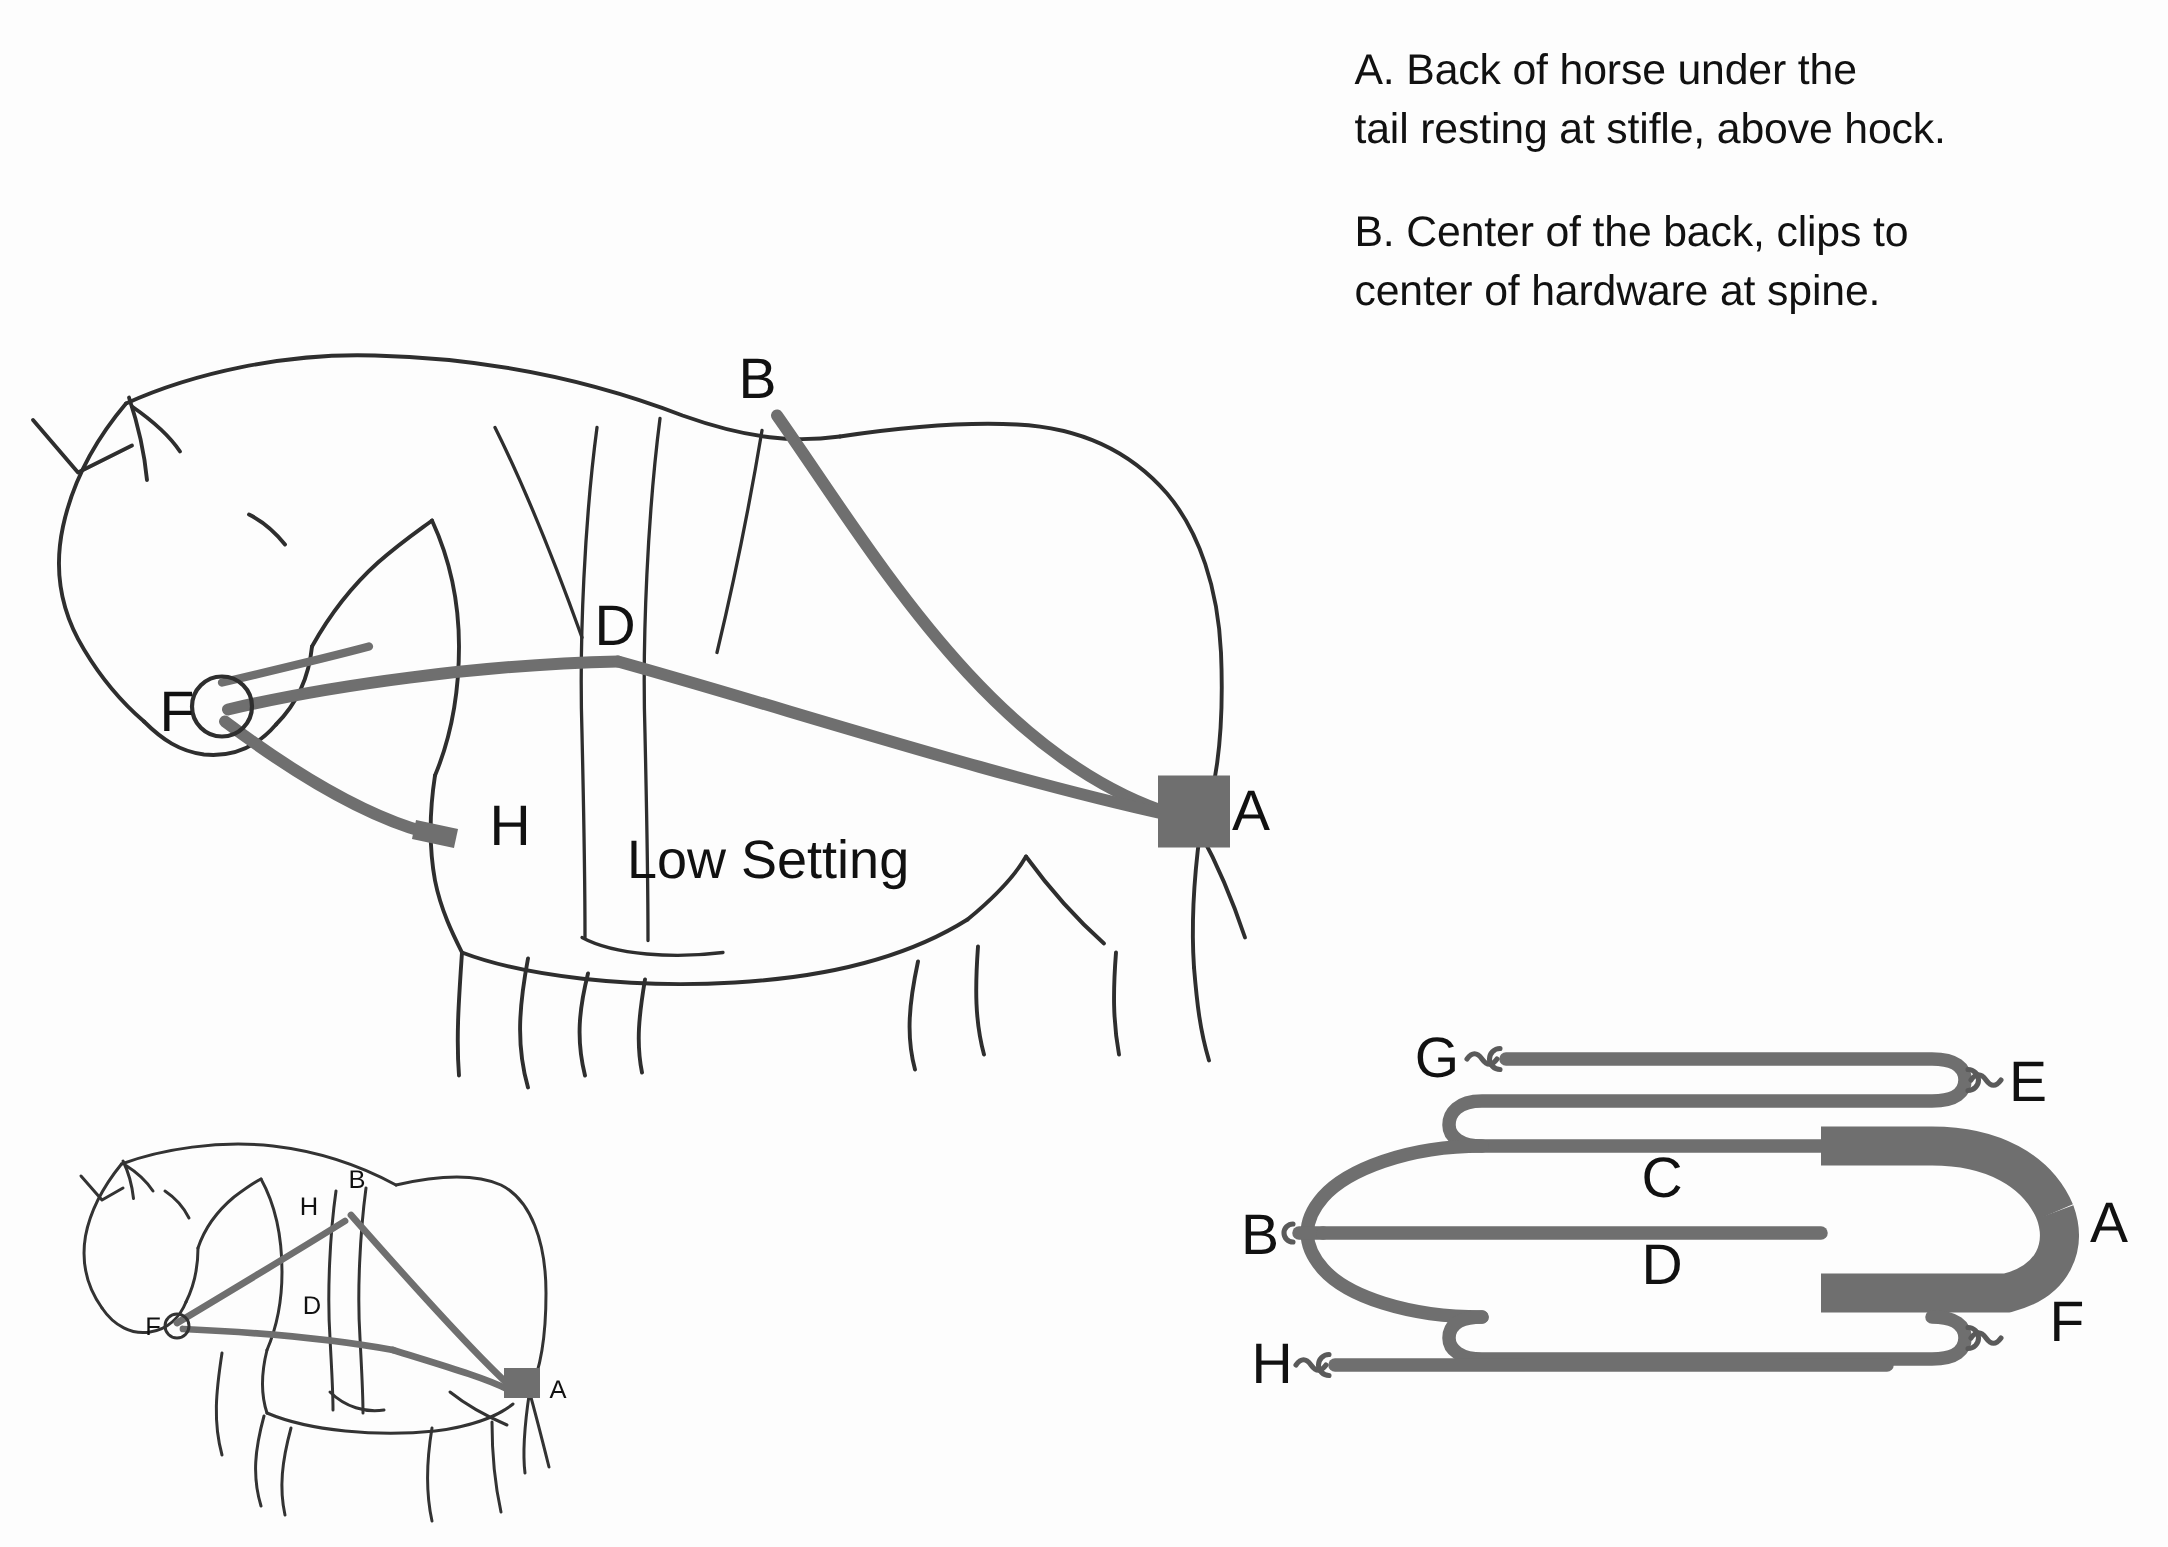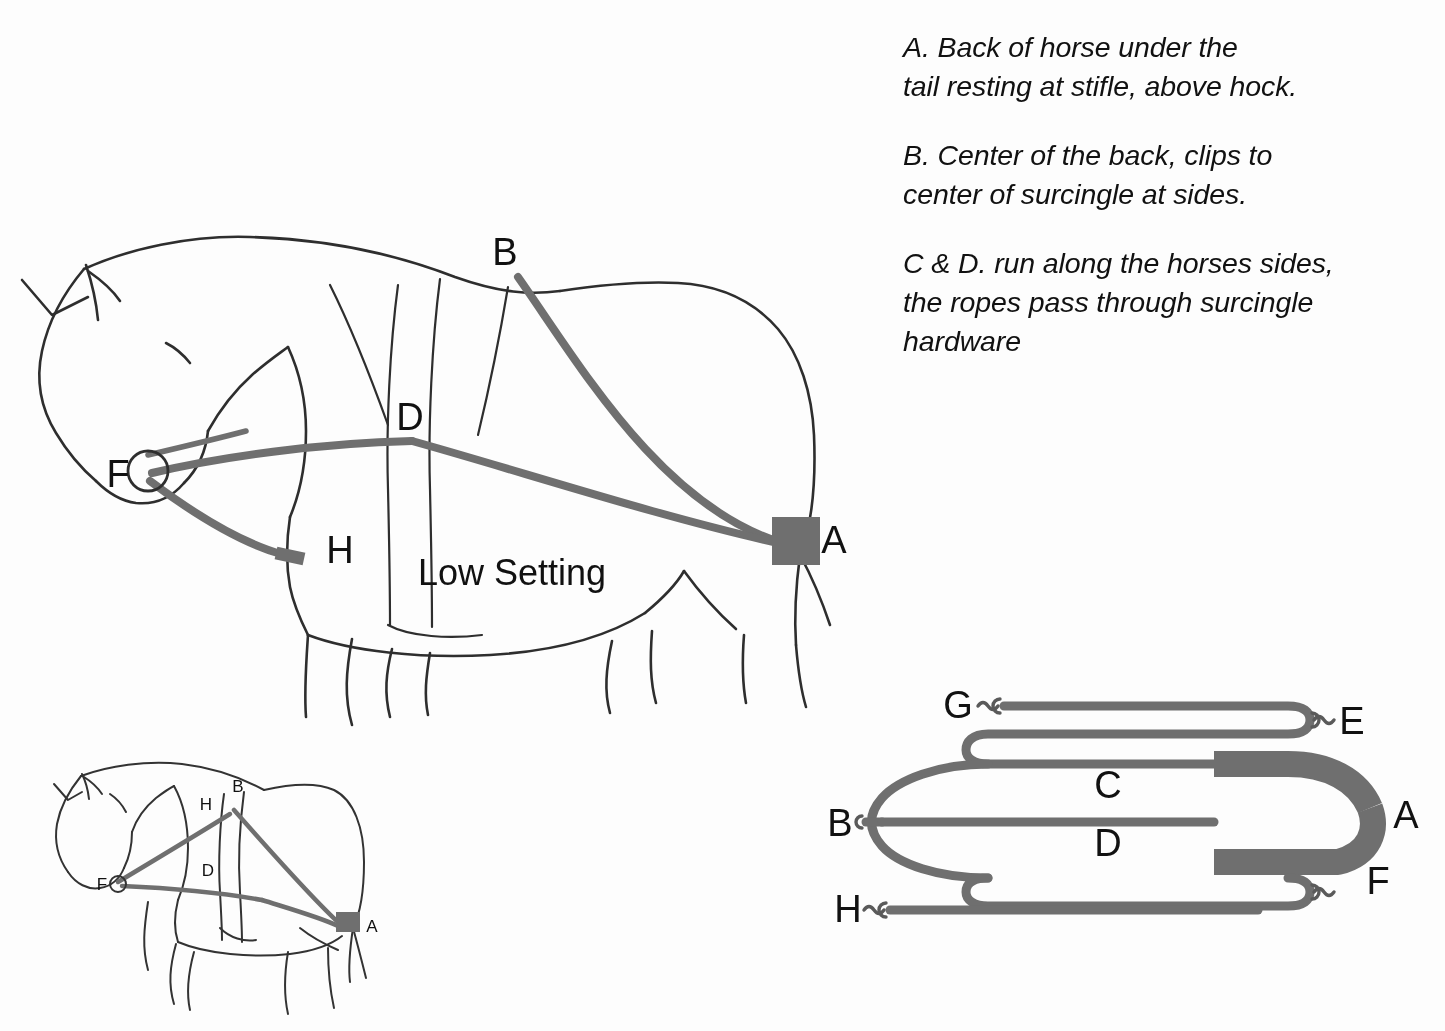--- a/index.html
+++ b/index.html
@@ -15,21 +15,20 @@
     overflow: hidden;
     font-family: "Liberation Sans", sans-serif;
   }
 
   
   #instructions {
     position: absolute;
     left: 903px;
     top: 28px;
     width: 540px;
-    font-style: italic;
   }
   .instr-block {
     margin: 0 0 30px 0;
     color: #111111;
     font-family: "Liberation Sans", sans-serif;
     font-size: 28.5px;
     line-height: 39px;
     letter-spacing: -0.1px;
     white-space: pre-line;
   }
@@ -144,24 +143,21 @@
 </style>
 </head>
 <body>
 
 <div id="page">
 
   <div id="instructions">
     <p class="instr-block">A. Back of horse under the
 tail resting at stifle, above hock.</p>
     <p class="instr-block">B. Center of the back, clips to
-center of surcingle at sides.</p>
-    <p class="instr-block">C &amp; D. run along the horses sides,
-the ropes pass through surcingle
-hardware</p>
+center of hardware at spine.</p>
   </div>
 
   <svg id="main-horse-svg" class="canvas" width="880" height="510" viewBox="0 0 880 510">
 
     <path class="outline" d="M 22 55 L 52 90 L 88 72"></path>
     <path class="outline" d="M 86 40 C 92 58 96 74 98 95"></path>
     <path class="outline" d="M 88 46 C 101 55 112 64 120 76"></path>
 
     <path class="outline" d="M 84 44 C 128 24 190 10 250 12 C 330 14 398 30 455 52
                              C 500 68 530 70 560 66"></path>

